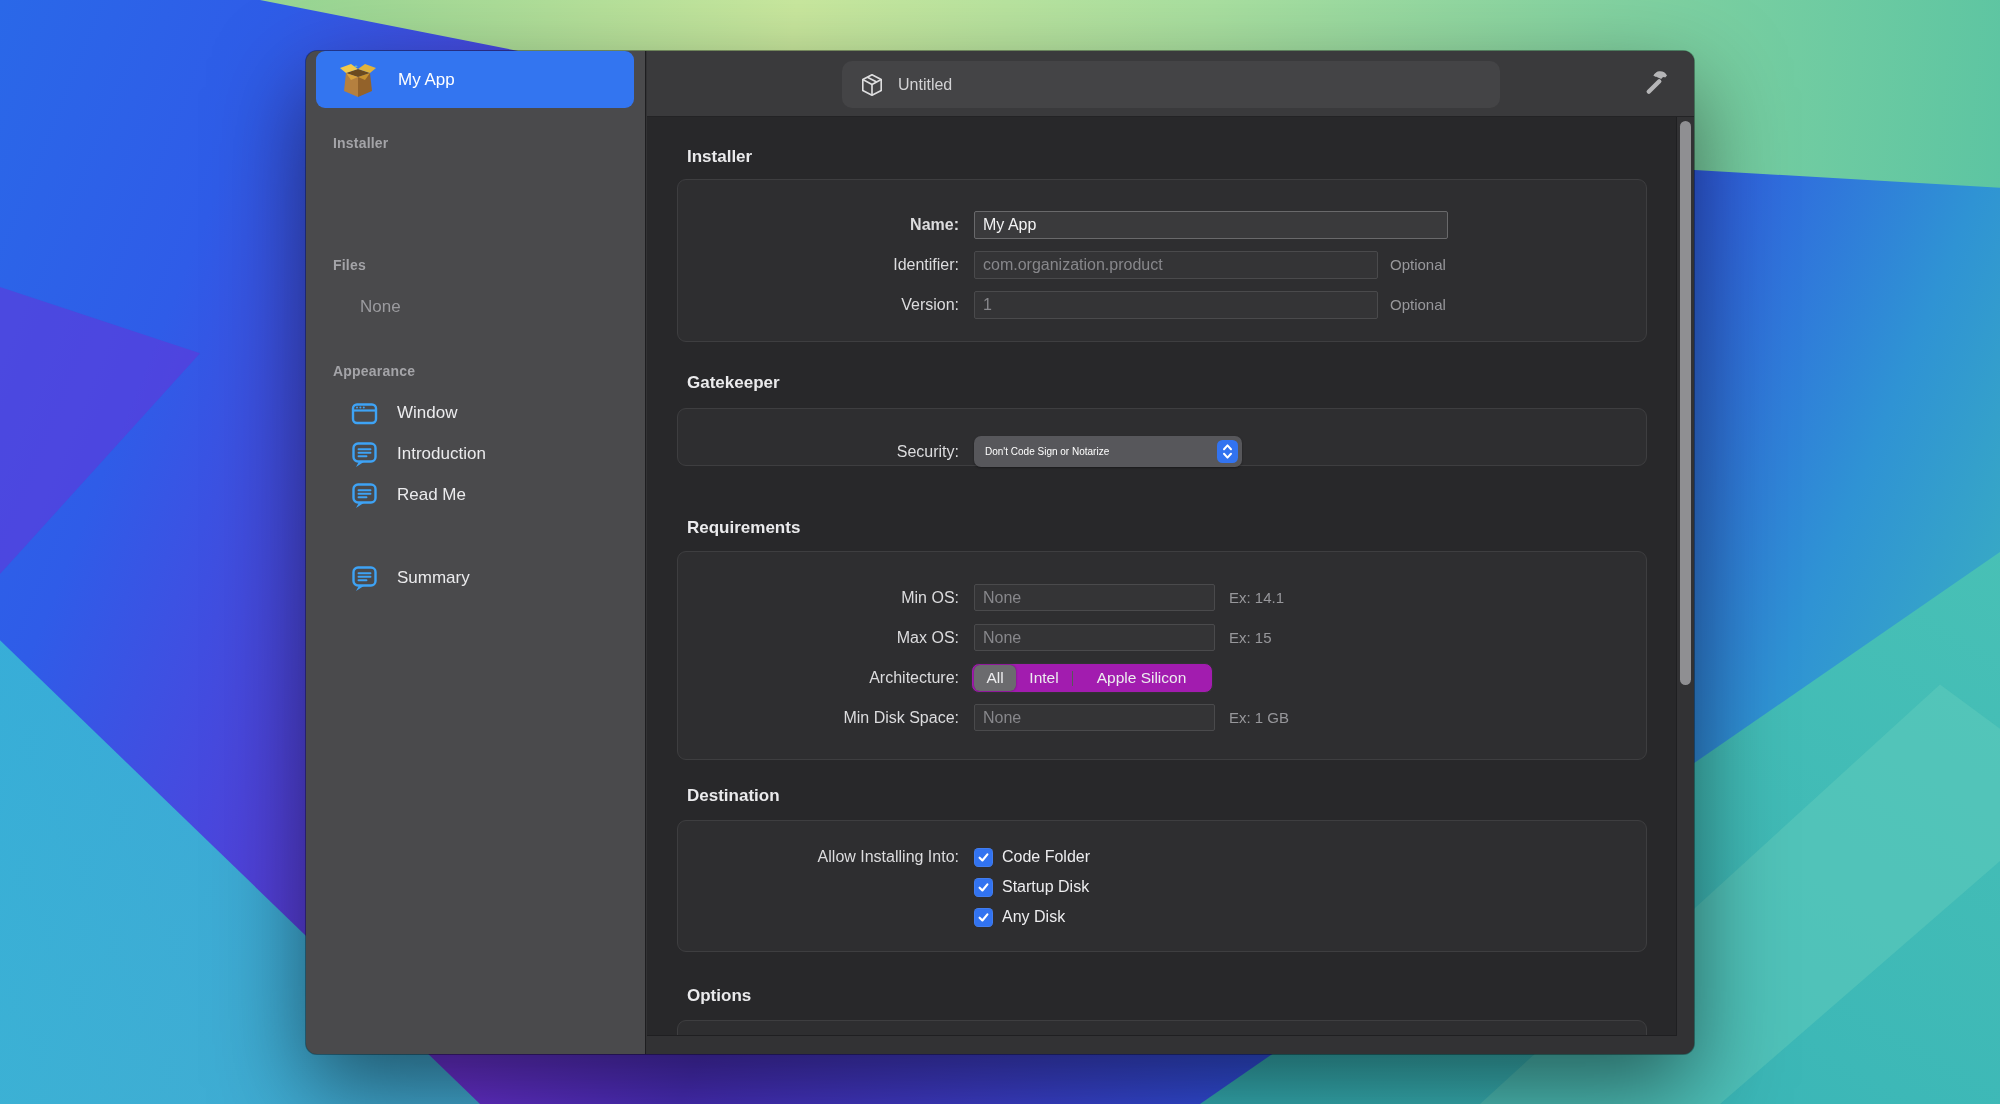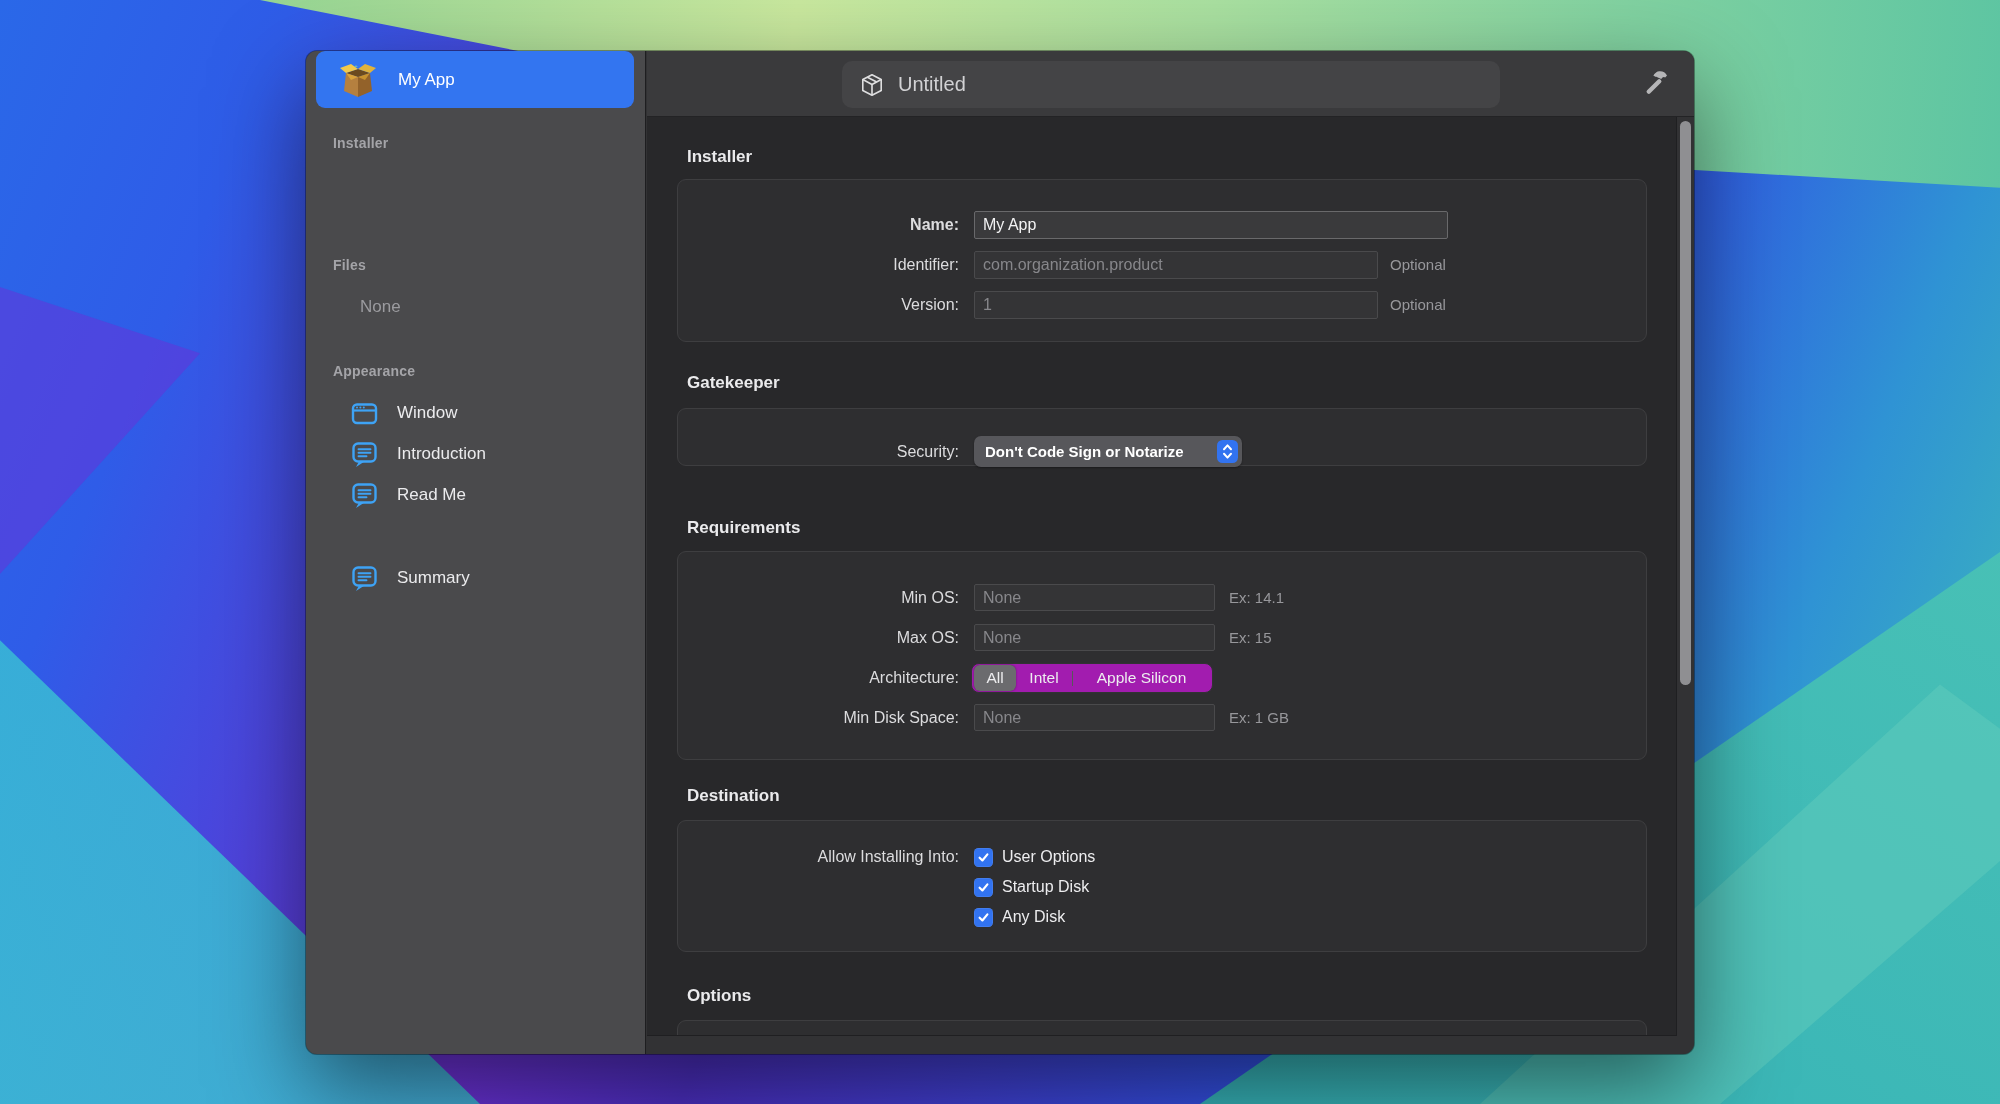--- a/index.html
+++ b/index.html
@@ -45,21 +45,21 @@
     display:flex; align-items:center; }
   .sb-item .ic { width:27px; height:27px; margin-left:35px; flex:0 0 auto; }
   .sb-item .txt { color:#ebebed; font-size:17px; margin-left:19px; }
 
   
   .content { position:absolute; left:341px; top:0; right:0; height:100%; background:#323234; }
   .toolbar { position:absolute; left:0; top:0; right:0; height:66px; background:#3a3a3c;
     border-bottom:1px solid #232325; }
   .doc-title { position:absolute; left:195px; top:10px; width:658px; height:47px; border-radius:10px;
     background:#444446; display:flex; align-items:center; }
-  .doc-title .txt { color:#d2d2d4; font-size:20px; margin-left:13px; }
+  .doc-title .txt { color:#d2d2d4; font-size:16px; margin-left:13px; }
   .hammer-btn { position:absolute; right:24px; top:18px; width:32px; height:32px;
     display:flex; align-items:center; justify-content:center; }
 
   .viewport { position:absolute; left:0; top:66px; width:1030px; height:919px; background:#28282a;
     border-right:1px solid #1f1f21; border-bottom:1px solid #1f1f21; overflow:hidden; }
   .scrollthumb { position:absolute; left:1033px; top:70px; width:11px; height:564px;
     background:#8f8f92; border-radius:6px; }
 
   .sec-h { position:absolute; left:40px; font-size:17px; font-weight:700; color:#eaeaec; }
   .panel { position:absolute; left:30px; width:970px; background:#2e2e30;
@@ -69,21 +69,21 @@
   .tfield { position:absolute; left:296px; height:28px; background:#343436;
     border:1px solid #4a4a4c; border-radius:2px; color:#f2f2f3; font-size:16px;
     font-family:"Liberation Sans",sans-serif; padding:0 8px; outline:none; }
   .tfield::placeholder { color:#87878b; opacity:1; }
   .tfield.focused { background:#3a3a3c; border-color:#69696b; }
   .note { position:absolute; color:#97979b; font-size:15px; line-height:28px; }
 
   .popup { position:absolute; left:296px; width:268px; height:31px; background:#57575b;
     border-radius:7px; display:flex; align-items:center;
     box-shadow:0 1px 2px rgba(0,0,0,.35); }
-  .popup .val { color:#fff; font-size:15px; margin-left:11px; flex:1; white-space:nowrap;font-weight:bold; }
+  .popup .val { color:#fff; font-size:10px; margin-left:11px; flex:1; white-space:nowrap; }
   .popup .caps { width:21px; height:23px; background:#3273f0; border-radius:5.5px;
     margin-right:4px; display:flex; align-items:center; justify-content:center; }
 
   .seg { position:absolute; left:293px; width:242px; height:30px; background:#a21caf;
     border:1px solid #323234; border-radius:8px; display:flex; align-items:center; padding:2px; }
   .seg .opt { height:26px; border-radius:6px; display:flex; align-items:center; justify-content:center;
     color:#ededef; font-size:15.5px; }
   .seg .opt.sel { background:#6b6b6e; box-shadow:0 0 2px rgba(0,0,0,.4); }
   .seg-div { width:1px; height:15px; background:#57575a; }
 
@@ -266,21 +266,21 @@
 
       <div class="sec-h" style="top:669px;">Destination</div>
       <div class="panel" style="top:703px; height:132px;">
         <div class="flabel" style="top:26px; line-height:20px;">Allow Installing Into:</div>
         <div class="chk-row" style="top:26px;">
           <span class="chk">
             <svg width="13" height="13" viewBox="0 0 14 14">
                 <path d="M2.8 7.2 L5.8 10.2 L11.2 3.6" stroke="#fff" stroke-width="2.3" fill="none" stroke-linecap="round" stroke-linejoin="round"></path>
               </svg>
           </span>
-          <span class="txt">User Options</span>
+          <span class="txt">Code Folder</span>
         </div>
         <div class="chk-row" style="top:56px;">
           <span class="chk">
             <svg width="13" height="13" viewBox="0 0 14 14">
                 <path d="M2.8 7.2 L5.8 10.2 L11.2 3.6" stroke="#fff" stroke-width="2.3" fill="none" stroke-linecap="round" stroke-linejoin="round"></path>
               </svg>
           </span>
           <span class="txt">Startup Disk</span>
         </div>
         <div class="chk-row" style="top:86px;">

